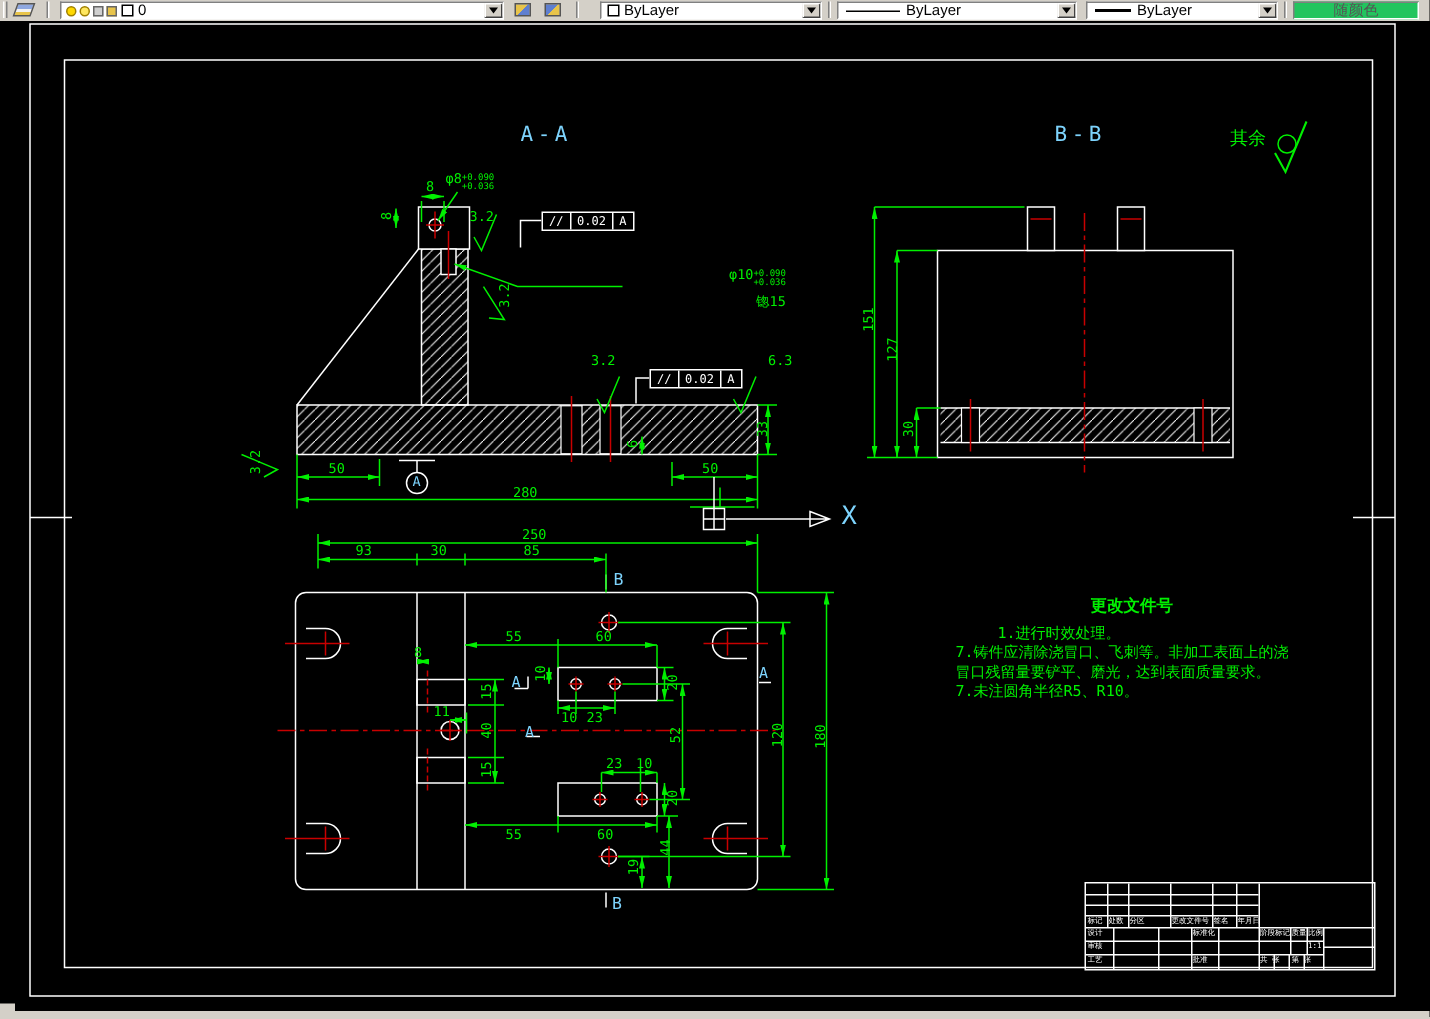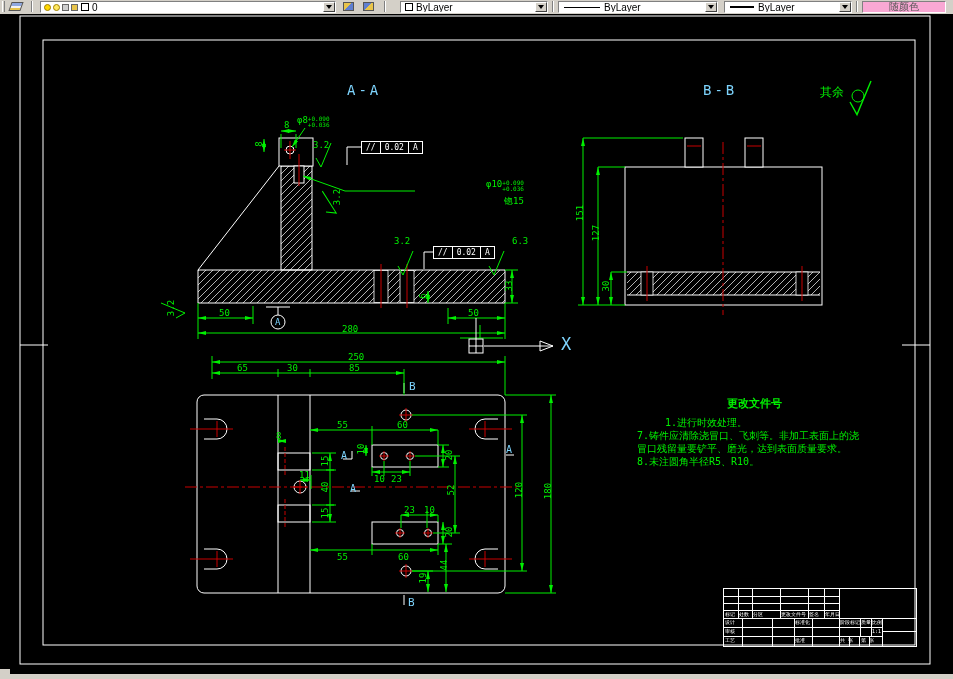--- a/index.html
+++ b/index.html
@@ -20,21 +20,21 @@
          font:10px "Liberation Sans",sans-serif;color:#000;padding-left:3px;overflow:hidden}
   .drop{margin-left:auto;width:12px;height:10px;background:#d4d0c8;border:1px solid;
         border-color:#fff #404040 #404040 #fff;display:flex;align-items:center;justify-content:center}
   .drop i{border:3px solid transparent;border-top:4px solid #000;margin-top:3px}
   .dot{width:7px;height:7px;border-radius:50%;background:#ffd800;border:1px solid #a08000;margin-right:2px}
   .lock{width:7px;height:7px;background:#cfcfcf;border:1px solid #666;margin-right:2px}
   .chip{width:7px;height:7px;background:#e8c44a;border:1px solid #666;margin-right:2px}
   .sw{width:8px;height:8px;background:#fff;border:1px solid #000;margin:0 3px 0 1px;flex:none}
   .ltline{width:36px;height:1px;background:#000;margin:0 4px 0 2px;flex:none}
   .lwline{width:24px;height:2px;background:#000;margin:0 4px 0 2px;flex:none}
-  .plot{position:absolute;top:1px;height:12px;background:#f9a8d4;border:1px solid;
+  .plot{position:absolute;top:1px;height:12px;background:#22c55e;border:1px solid;
         border-color:#808080 #fff #fff #808080;font:10px "Liberation Sans",sans-serif;
         color:#555;display:flex;align-items:center;justify-content:center}
   
   .sb{position:absolute;left:0;top:674px;width:953px;height:5px;background:#d4d0c8;z-index:5}
   .sbsq{position:absolute;left:0;top:669px;width:10px;height:10px;background:#d4d0c8;z-index:5}
   
   .g{position:absolute;color:#00f000;font:9px "DejaVu Sans Mono",monospace;white-space:nowrap;z-index:3}
   .w{position:absolute;color:#7dd3fc;font:9px "DejaVu Sans Mono",monospace;white-space:nowrap;z-index:3}
   .rv{transform:rotate(-90deg);transform-origin:center center}
   .big{font-size:14px;letter-spacing:3px}
@@ -300,33 +300,33 @@
 <div class="g" style="left:342px;top:324px">280</div>
 <div class="g" style="left:468px;top:308px">50</div>
 <div class="g rv" style="left:504px;top:281px">33</div>
 <div class="g rv" style="left:420px;top:291px">6</div>
 
 <div class="g rv" style="left:572px;top:208px">151</div>
 <div class="g rv" style="left:588px;top:228px">127</div>
 <div class="g rv" style="left:601px;top:281px">30</div>
 
 <div class="g" style="left:348px;top:352px">250</div>
-<div class="g" style="left:237px;top:363px">65</div>
+<div class="g" style="left:237px;top:363px">93</div>
 <div class="g" style="left:287px;top:363px">30</div>
 <div class="g" style="left:349px;top:363px">85</div>
 <div class="g" style="left:337px;top:420px">55</div>
 <div class="g" style="left:397px;top:420px">60</div>
 <div class="g rv" style="left:356px;top:444px">10</div>
 <div class="g" style="left:374px;top:474px">10</div>
 <div class="g" style="left:391px;top:474px">23</div>
 <div class="g rv" style="left:444px;top:450px">20</div>
 <div class="g rv" style="left:320px;top:456px">15</div>
 <div class="g rv" style="left:320px;top:482px">40</div>
 <div class="g rv" style="left:320px;top:508px">15</div>
-<div class="g" style="left:299px;top:470px">11</div>
+<div class="g" style="left:289px;top:470px">11</div>
 <div class="g" style="left:276px;top:431px">8</div>
 <div class="g" style="left:404px;top:505px">23</div>
 <div class="g" style="left:424px;top:505px">10</div>
 <div class="g rv" style="left:444px;top:527px">20</div>
 <div class="g" style="left:337px;top:552px">55</div>
 <div class="g" style="left:398px;top:552px">60</div>
 <div class="g rv" style="left:439px;top:560px">44</div>
 <div class="g rv" style="left:418px;top:573px">19</div>
 <div class="g rv" style="left:446px;top:485px">52</div>
 <div class="g rv" style="left:511px;top:485px">120</div>
@@ -334,21 +334,21 @@
 <div class="w" style="left:409px;top:380px;font-size:11px">B</div>
 <div class="w" style="left:408px;top:596px;font-size:11px">B</div>
 <div class="w" style="left:341px;top:450px;font-size:10px">A</div>
 <div class="w" style="left:350px;top:483px;font-size:10px">A</div>
 <div class="w" style="left:506px;top:444px;font-size:10px">A</div>
 
 <div class="tech" style="left:727px;top:397px;font-size:11px;font-weight:bold">更改文件号</div>
 <div class="tech" style="left:665px;top:416px">1.进行时效处理。</div>
 <div class="tech" style="left:637px;top:429px">7.铸件应清除浇冒口、飞刺等。非加工表面上的浇</div>
 <div class="tech" style="left:637px;top:442px">冒口残留量要铲平、磨光，达到表面质量要求。</div>
-<div class="tech" style="left:637px;top:455px">8.未注圆角半径R5、R10。</div>
+<div class="tech" style="left:637px;top:455px">7.未注圆角半径R5、R10。</div>
 
 <div class="tblock">
 
   <div class="ln" style="left:0;top:7px;width:115px;height:1px"></div>
   <div class="ln" style="left:0;top:14px;width:115px;height:1px"></div>
   <div class="ln" style="left:0;top:21px;width:115px;height:1px"></div>
   <div class="ln" style="left:0;top:29px;width:192px;height:1px"></div>
   <div class="ln" style="left:14px;top:0;width:1px;height:29px"></div>
   <div class="ln" style="left:28px;top:0;width:1px;height:29px"></div>
   <div class="ln" style="left:56px;top:0;width:1px;height:29px"></div>

